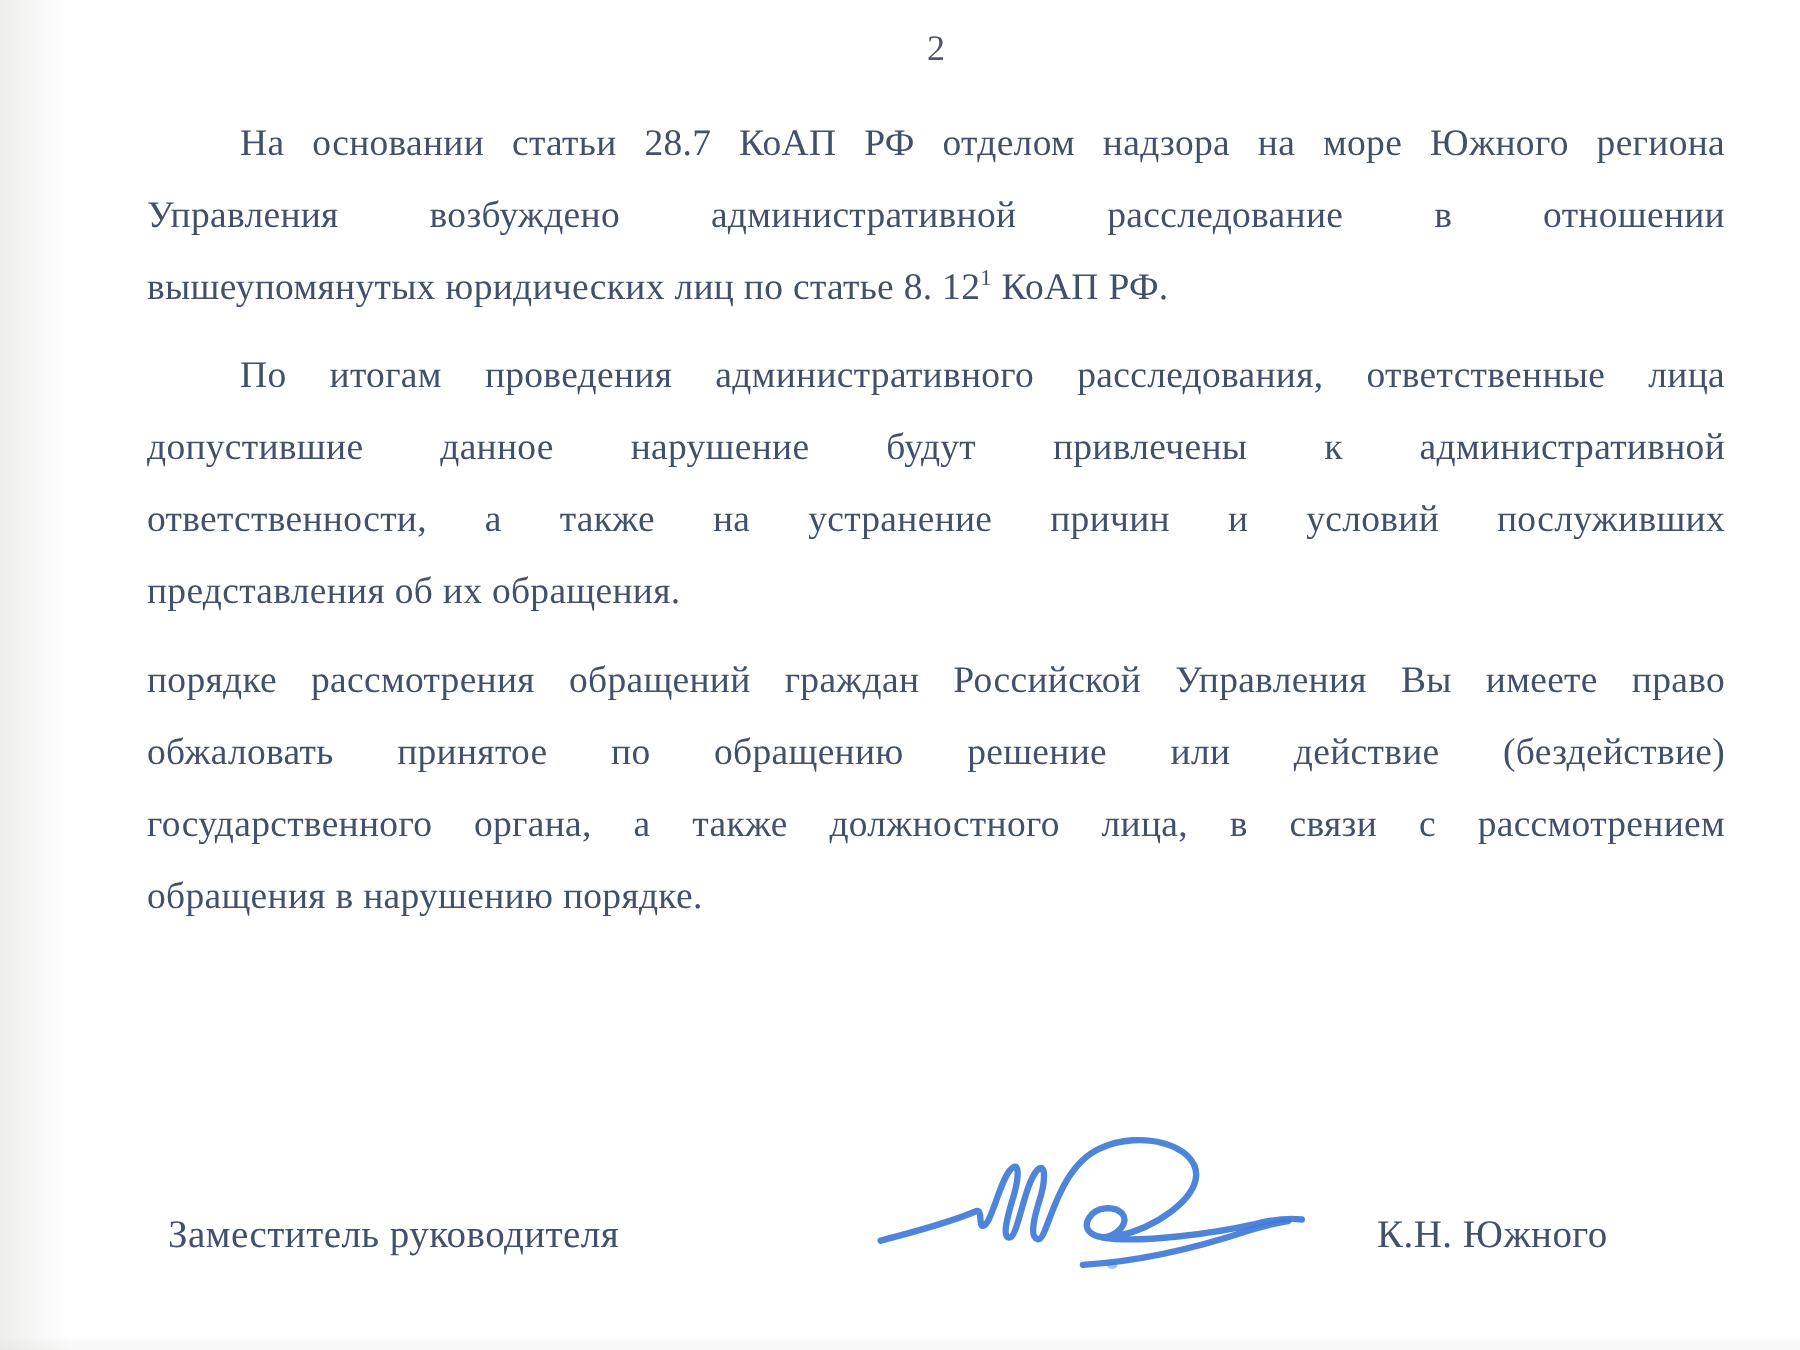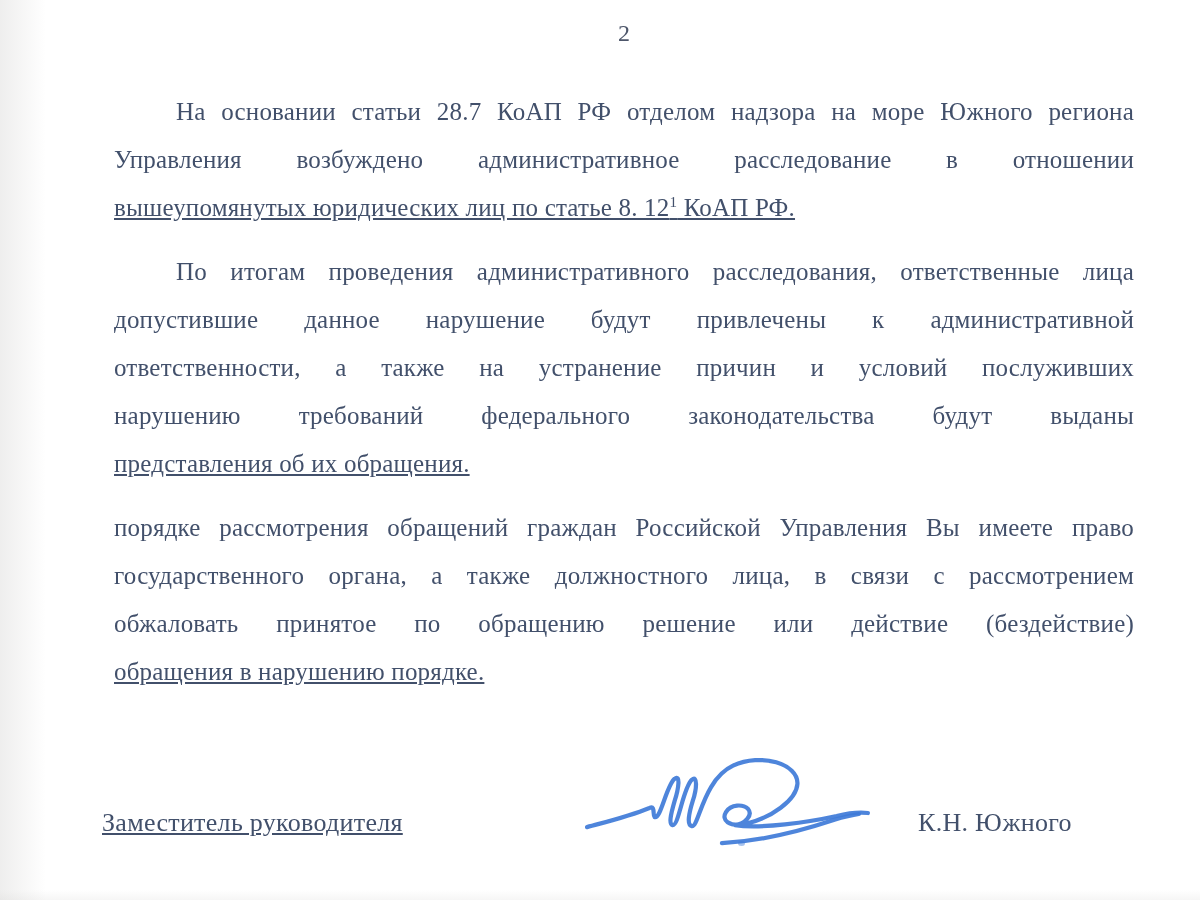--- a/index.html
+++ b/index.html
@@ -46,48 +46,47 @@
   }
   .text-block {
     position: absolute;
     left: 98px;
     top: 72px;
     width: 1052px;
     font-size: 25px;
     line-height: 48px;
     letter-spacing: 0.2px;
   }
-  .para { margin: 16px; }
+  .para { margin: 0; }
   .para + .para { margin-top: 11px; }
   .line {
     white-space: normal;
   }
   .line.justify {
     text-align: justify;
     text-align-last: justify;
   }
   .line.first {
     text-indent: 62px;
   }
   .line.last {
     text-align: center;
     text-align-last: left;
-    text-decoration: underline;
   }
   sup.note {
     font-size: 15px;
     vertical-align: super;
     line-height: 0;
   }
   .sign-title, .sign-name {
     position: absolute;
     font-size: 26px;
     letter-spacing: 0.3px;
   }
-  .sign-title { left: 102px; top: 808px; text-decoration: underline; }
+  .sign-title { left: 112px; top: 808px; }
   .sign-name  { left: 918px; top: 808px; }
   .signature {
     position: absolute;
     left: 575px;
     top: 750px;
     width: 312px;
     height: 122px;
   }
   .signature path {
     fill: none;
@@ -115,36 +114,35 @@
 
   <div class="edge-shade"></div>
   <div class="edge-shade-bottom"></div>
 
   <div class="page-number">2</div>
 
   <div class="text-block">
 
     <div class="para">
       <div class="line first justify">На основании статьи 28.7 КоАП РФ отделом надзора на море Южного региона</div>
-      <div class="line justify">Управления возбуждено административное расследование в отношении</div>
+      <div class="line justify">Управления возбуждено административной расследование в отношении</div>
       <div class="line last"><span>вышеупомянутых юридических лиц  по статье 8. 12</span><sup class="note">1</sup><span> КоАП РФ.</span></div>
     </div>
 
     <div class="para">
       <div class="line first justify">По итогам проведения административного расследования, ответственные лица</div>
       <div class="line justify">допустившие данное нарушение будут привлечены к административной</div>
       <div class="line justify">ответственности, а также на устранение причин и условий послуживших</div>
-      <div class="line justify">нарушению требований федерального законодательства будут выданы</div>
       <div class="line last">представления об их  обращения.</div>
     </div>
 
     <div class="para">
       <div class="line justify">порядке рассмотрения обращений граждан Российской Управления Вы имеете право</div>
+      <div class="line justify">обжаловать принятое по обращению решение или действие (бездействие)</div>
       <div class="line justify">государственного органа, а также должностного лица, в связи с рассмотрением</div>
-      <div class="line justify">обжаловать принятое по обращению решение или действие (бездействие)</div>
       <div class="line last">обращения в нарушению порядке.</div>
     </div>
 
   </div>
 
   <div class="sign-title">Заместитель руководителя</div>
 
   <svg class="signature" viewBox="0 0 310 120" xmlns="http://www.w3.org/2000/svg" aria-hidden="true">
     <path d="M 12 76
              C 30 71, 52 66, 74 57

